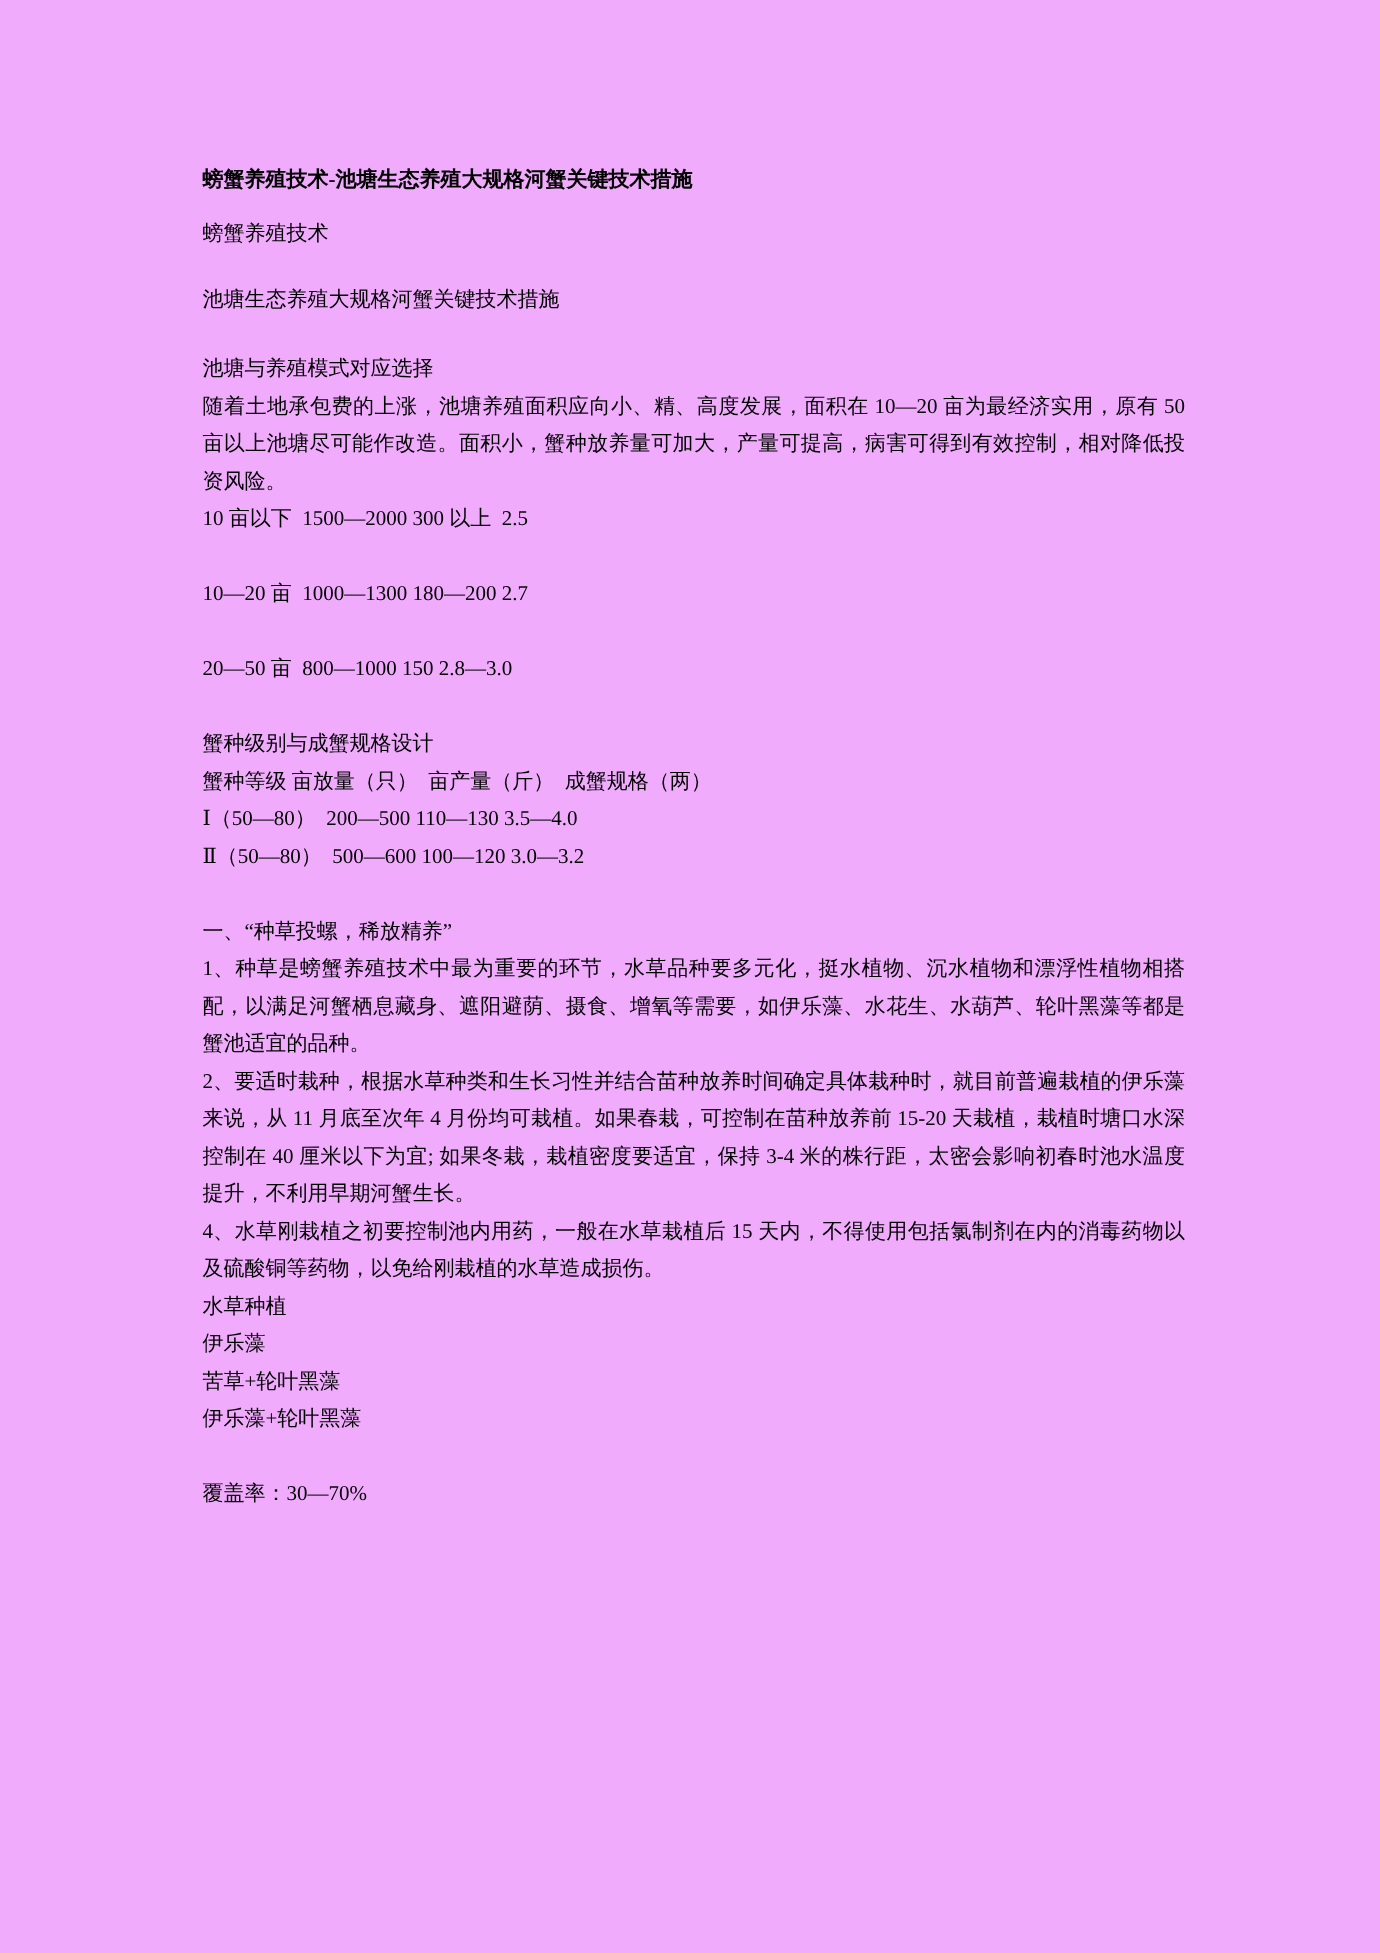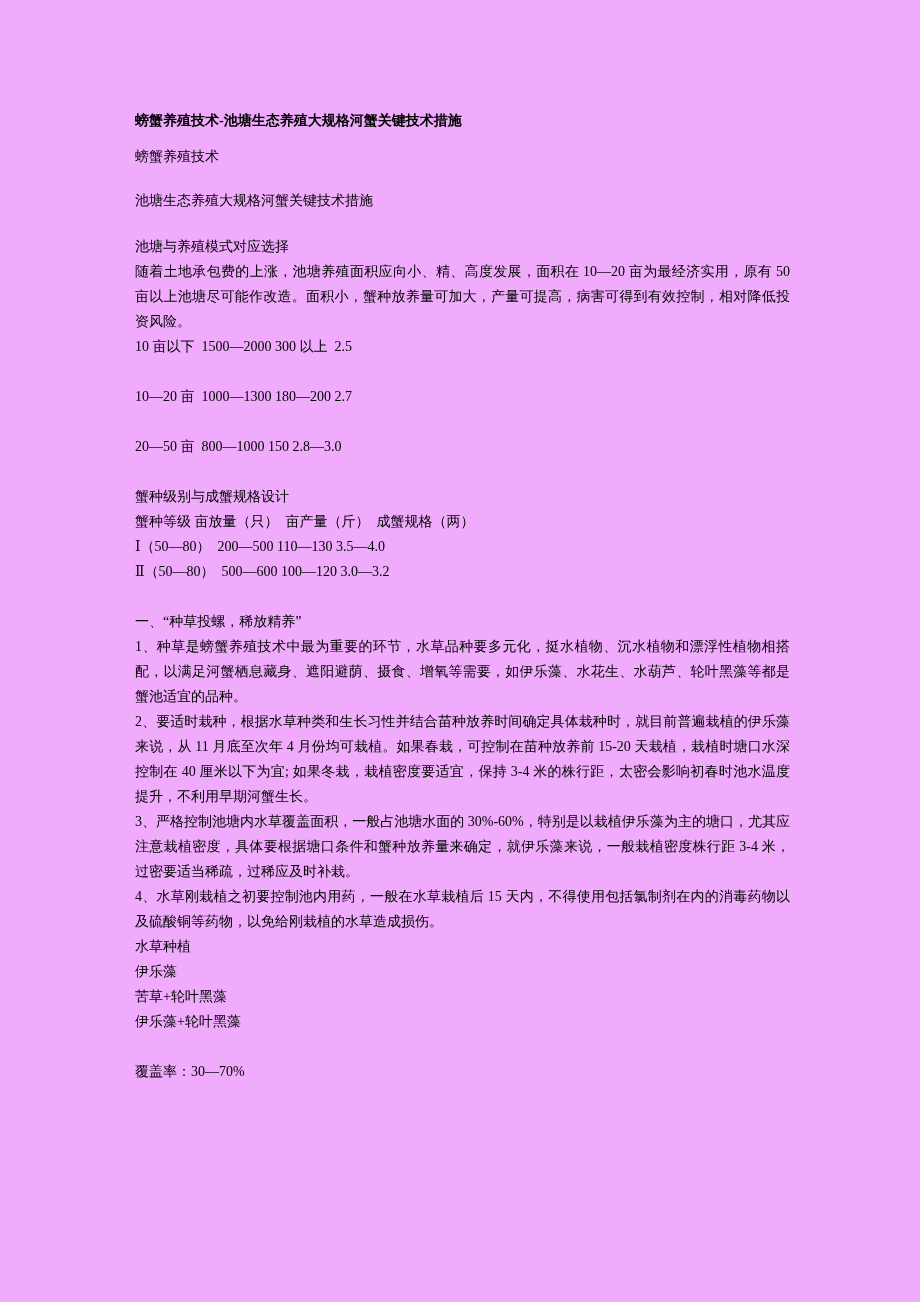--- a/index.html
+++ b/index.html
@@ -49,21 +49,20 @@
 
   <p>蟹种级别与成蟹规格设计</p>
   <p>蟹种等级 亩放量（只）  亩产量（斤）  成蟹规格（两）</p>
   <p>Ⅰ（50—80）  200—500 110—130 3.5—4.0</p>
   <p>Ⅱ（50—80）  500—600 100—120 3.0—3.2</p>
   <div class="blank"></div>
 
   <p>一、“种草投螺，稀放精养”</p>
   <p class="justify">1、种草是螃蟹养殖技术中最为重要的环节，水草品种要多元化，挺水植物、沉水植物和漂浮性植物相搭配，以满足河蟹栖息藏身、遮阳避荫、摄食、增氧等需要，如伊乐藻、水花生、水葫芦、轮叶黑藻等都是蟹池适宜的品种。</p>
   <p class="justify">2、要适时栽种，根据水草种类和生长习性并结合苗种放养时间确定具体栽种时，就目前普遍栽植的伊乐藻来说，从 11 月底至次年 4 月份均可栽植。如果春栽，可控制在苗种放养前 15-20 天栽植，栽植时塘口水深控制在 40 厘米以下为宜; 如果冬栽，栽植密度要适宜，保持 3-4 米的株行距，太密会影响初春时池水温度提升，不利用早期河蟹生长。</p>
-  <p class="justify">3、严格控制池塘内水草覆盖面积，一般占池塘水面的 30%-60%，特别是以栽植伊乐藻为主的塘口，尤其应注意栽植密度，具体要根据塘口条件和蟹种放养量来确定，就伊乐藻来说，一般栽植密度株行距 3-4 米，过密要适当稀疏，过稀应及时补栽。</p>
   <p class="justify">4、水草刚栽植之初要控制池内用药，一般在水草栽植后 15 天内，不得使用包括氯制剂在内的消毒药物以及硫酸铜等药物，以免给刚栽植的水草造成损伤。</p>
 
   <p>水草种植</p>
   <p>伊乐藻</p>
   <p>苦草+轮叶黑藻</p>
   <p>伊乐藻+轮叶黑藻</p>
   <div class="blank"></div>
   <p>覆盖率：30—70%</p>
 
 </div>

